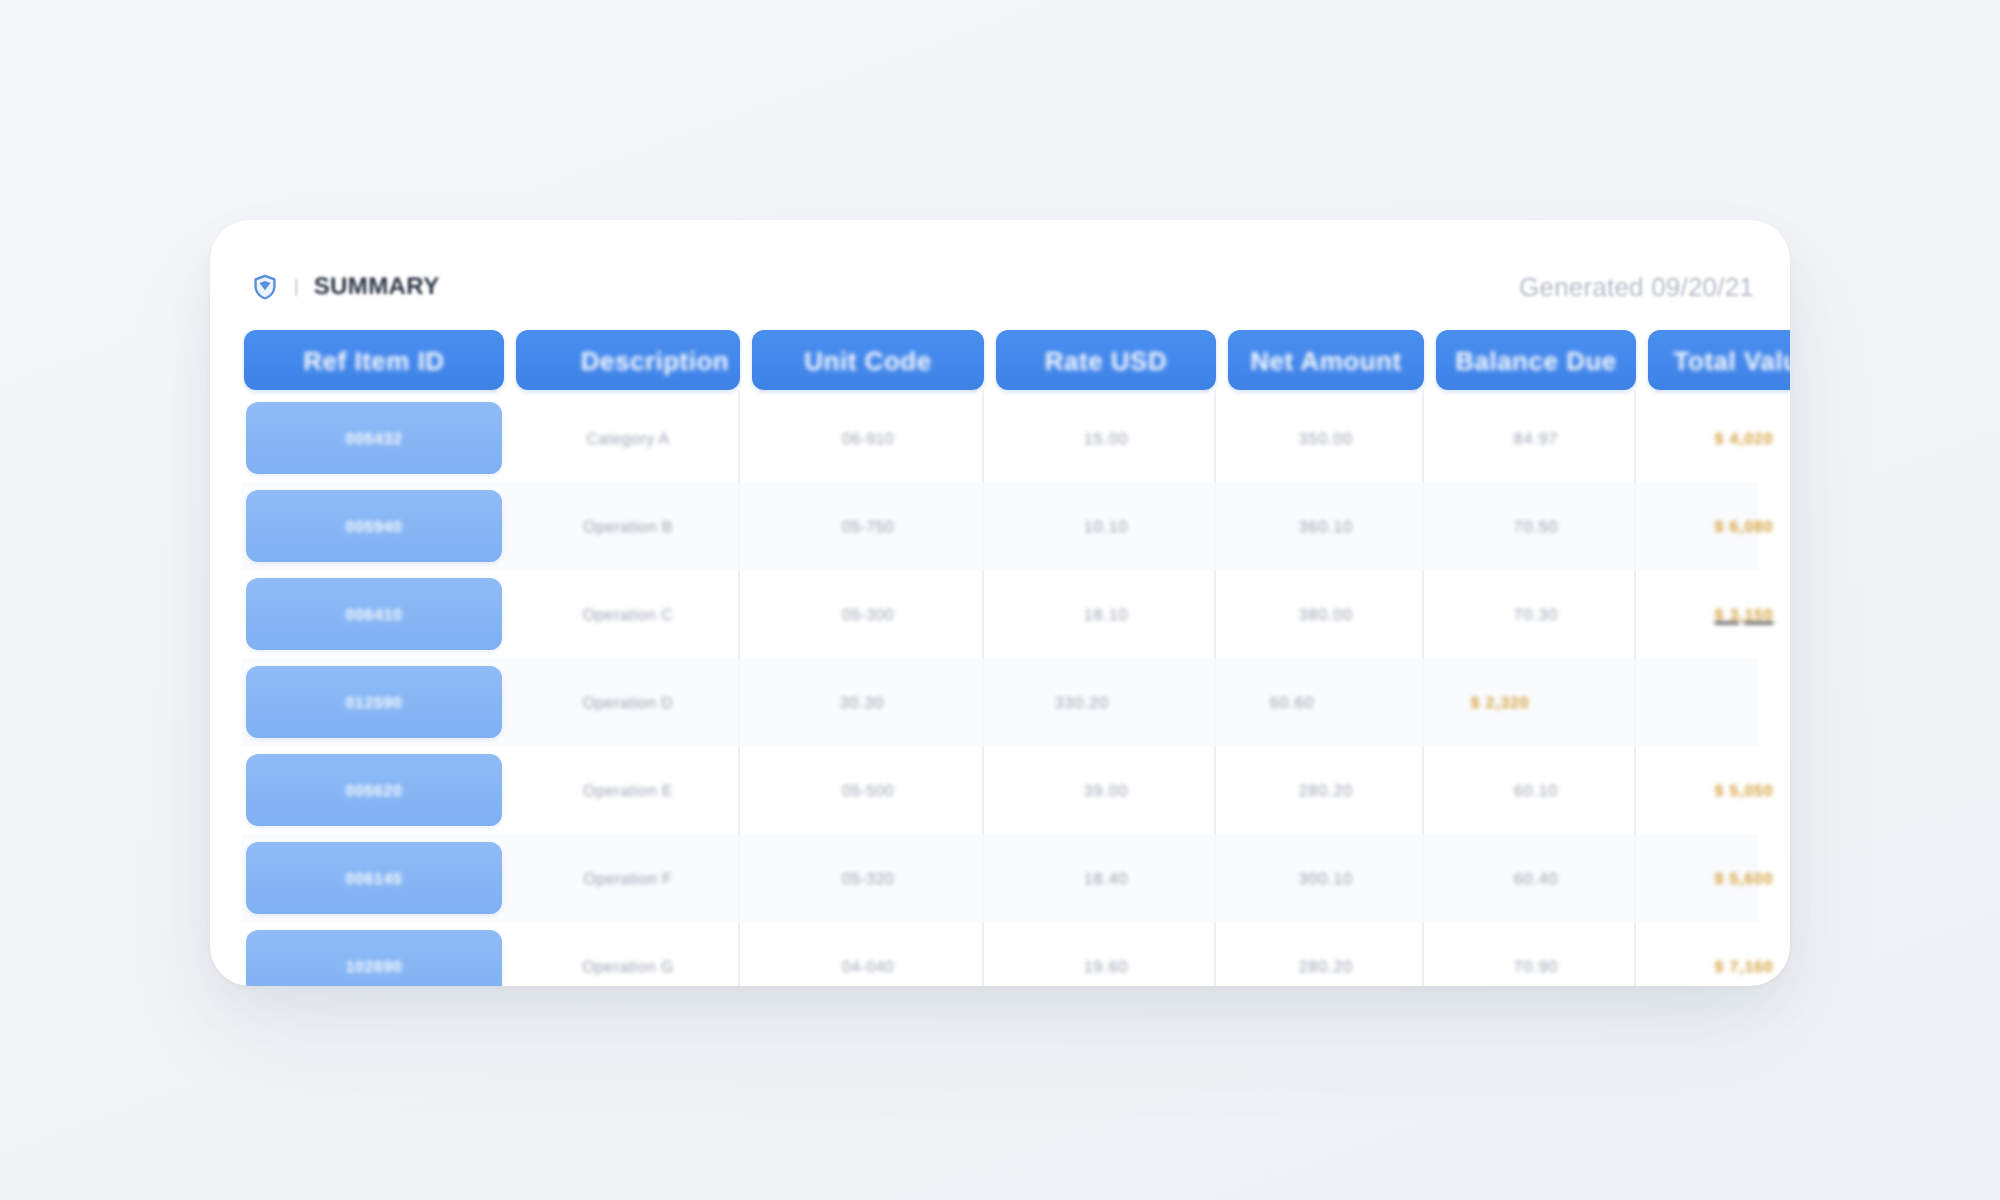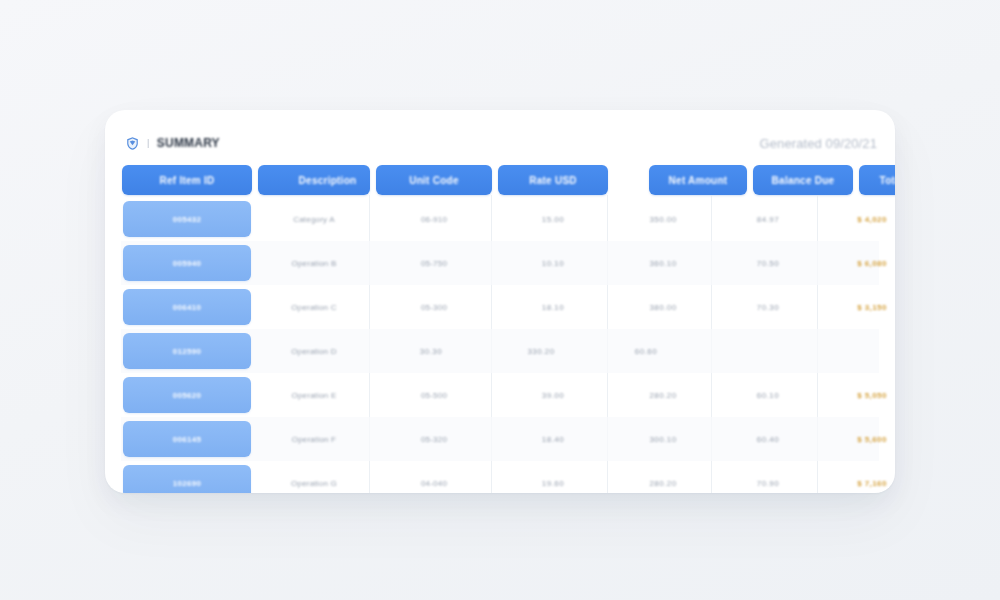--- a/index.html
+++ b/index.html
@@ -104,21 +104,21 @@
     height: 30px;
     border-radius: 6px;
     display: flex;
     align-items: center;
     justify-content: center;
     background: linear-gradient(180deg, #4a8ef0 0%, #3f82e6 100%);
     box-shadow: 0 1px 2px rgba(54, 116, 205, 0.22);
   }
 
   .th-label {
-    font-size: 10px;
+    font-size: 13px;
     font-weight: 600;
     color: #ffffff;
     letter-spacing: 0.25px;
     filter: blur(0.95px);
     white-space: nowrap;
     opacity: 0.96;
   }
 
   .tbody {
     position: relative;
@@ -230,21 +230,21 @@
           </div>
           <div class="th" style="width: 112px; flex: 0 0 112px; padding-left: 27px;">
             <span class="th-label">Description</span>
           </div>
           <div class="th" style="width: 116px; flex: 0 0 116px;">
             <span class="th-label">Unit Code</span>
           </div>
           <div class="th" style="width: 110px; flex: 0 0 110px;">
             <span class="th-label">Rate USD</span>
           </div>
-          <div class="th" style="width: 98px; flex: 0 0 98px; margin-left: 35px;">
+          <div class="th" style="width: 98px; flex: 0 0 98px;">
             <span class="th-label">Net Amount</span>
           </div>
           <div class="th" style="width: 100px; flex: 0 0 100px;">
             <span class="th-label">Balance Due</span>
           </div>
           <div class="th" style="width: 96px; flex: 0 0 96px;">
             <span class="th-label">Total Value</span>
           </div>
         </div>
 
@@ -322,21 +322,21 @@
             </div>
             <div class="td" style="width: 110px; flex: 0 0 110px;">
               <span class="cell-text num">18.10</span>
             </div>
             <div class="td" style="width: 98px; flex: 0 0 98px;">
               <span class="cell-text num">380.00</span>
             </div>
             <div class="td" style="width: 100px; flex: 0 0 100px;">
               <span class="cell-text num">70.30</span>
             </div>
-            <div class="td" style="width: 96px; flex: 0 0 96px;">
+            <div class="td" style="width: 96px; flex: 0 0 96px; text-decoration: underline;">
               <span class="cell-text amber">$ 3,150</span>
             </div>
           </div>
           <div class="tr alt">
             <div class="td" style="width: 130px; flex: 0 0 130px;">
               <div class="pill">
                 <span class="pill-label">012590</span>
               </div>
             </div>
             <div class="td" style="width: 112px; flex: 0 0 112px;">
@@ -344,20 +344,23 @@
             </div>
             <div class="td" style="width: 110px; flex: 0 0 110px;">
               <span class="cell-text num">30.30</span>
             </div>
             <div class="td" style="width: 98px; flex: 0 0 98px;">
               <span class="cell-text num">330.20</span>
             </div>
             <div class="td" style="width: 100px; flex: 0 0 100px;">
               <span class="cell-text num">60.60</span>
             </div>
+            <div class="td" style="width: 96px; flex: 0 0 96px;">
+              <span class="cell-text amber">$ 2,320</span>
+            </div>
           </div>
           <div class="tr">
             <div class="td" style="width: 130px; flex: 0 0 130px;">
               <div class="pill">
                 <span class="pill-label">005620</span>
               </div>
             </div>
             <div class="td" style="width: 112px; flex: 0 0 112px;">
               <span class="cell-text">Operation E</span>
             </div>

